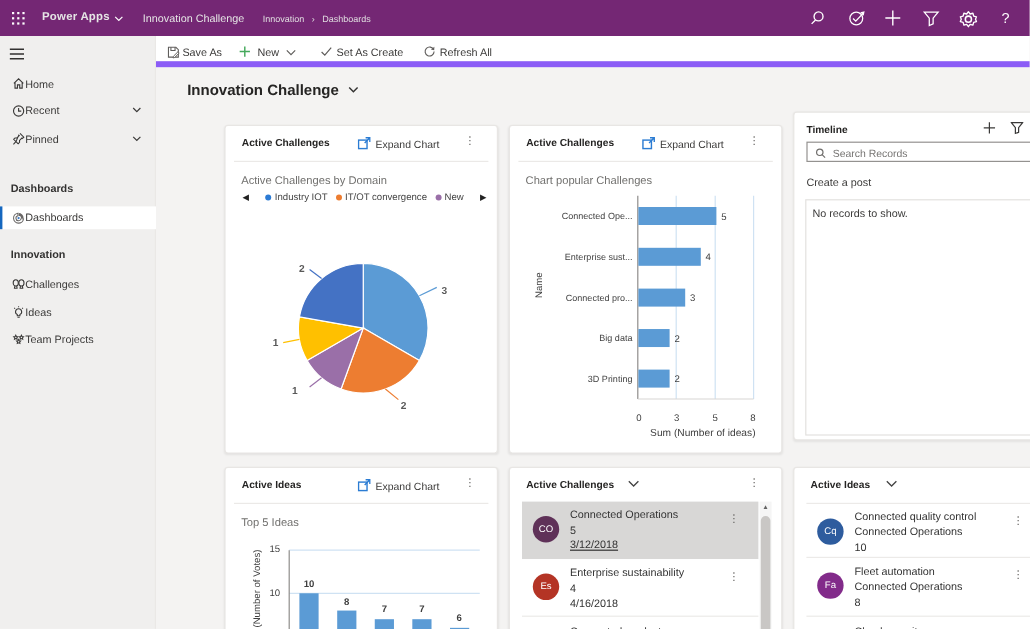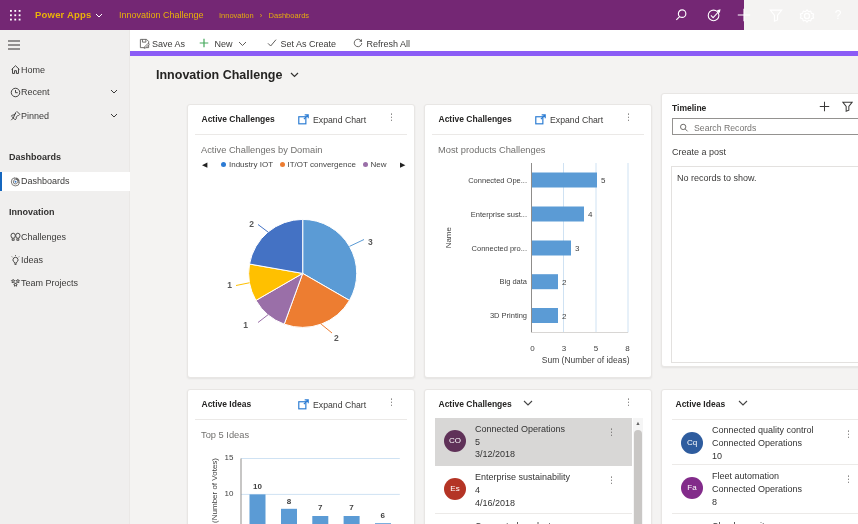--- a/index.html
+++ b/index.html
@@ -1,19 +1,19 @@
 <!DOCTYPE html>
 <html><head>
 <meta charset="utf-8">
 <style>
 * { margin:0; padding:0; box-sizing:border-box; }
 html,body { width:858px; height:524px; overflow:hidden; font-family:"Liberation Sans", sans-serif; background:#f4f3f2; }
 .abs { position:absolute; }
 
-#topbar { position:absolute; left:0; top:0; width:744px; height:30px; background:#742774; color:#eab308; }
+#topbar { position:absolute; left:0; top:0; width:858px; height:30px; background:#742774; color:#e5e5e5; }
 #topbar .waffle { position:absolute; left:10px; top:10px; width:10.5px; height:10.5px; }
 #topbar .brand { position:absolute; left:35px; top:9px; font-size:9.5px; font-weight:bold; letter-spacing:.2px; }
 #topbar .crumb1 { position:absolute; left:119px; top:10px; font-size:9px; }
 #topbar .crumb2 { position:absolute; left:219px; top:11px; font-size:7.5px; opacity:.95; }
 .topicon { position:absolute; top:7px; width:16px; height:16px; }
 
 #cmdbar { position:absolute; left:130px; top:30px; width:728px; height:26px; background:#fff; border-bottom:5px solid #8b5cf6; }
 .cmdt { position:absolute; top:8.5px; font-size:9px; color:#3b3a39; }
 
 #sidebar { position:absolute; left:0; top:30px; width:130px; height:494px; background:#f0efee; border-right:1px solid #eae8e6; }
@@ -240,21 +240,21 @@
   <div class="card" id="card2" style="left:258px;top:47px;height:274px;">
     <div class="card-h">
       <span class="ct">Active Challenges</span>
       <span class="exp"><svg style="display:inline-block;vertical-align:-2px;margin-right:4px;" width="11" height="11" viewBox="0 0 14 14">
             <rect x="1" y="3.5" width="9" height="9" stroke="#2b7cd3" stroke-width="1.5" fill="none"></rect>
             <path d="M7.5 6.5 L12.5 1.5 M8.5 1 H13 V5.5" stroke="#2b7cd3" stroke-width="1.5" fill="none"></path>
           </svg>Expand Chart</span>
       <span class="dots">⋮</span>
     </div>
     <div class="card-div"></div>
-    <div class="sub">Most products Challenges</div>
+    <div class="sub">Chart popular Challenges</div>
     <svg class="abs" style="left:0;top:58px;" width="228" height="212" viewBox="0 0 228 212">
       <g stroke="#cfe2f3" stroke-width="1">
         <line x1="138.5" y1="0" x2="138.5" y2="169.5"></line>
         <line x1="171" y1="0" x2="171" y2="169.5"></line>
         <line x1="203" y1="0" x2="203" y2="169.5"></line>
       </g>
       <line x1="106.5" y1="0" x2="106.5" y2="169.5" stroke="#8f8d8b" stroke-width="1"></line>
       <line x1="106.5" y1="169.5" x2="203" y2="169.5" stroke="#d8d6d4" stroke-width="1"></line>
       <g fill="#5b9bd5">
         <rect x="107" y="9.5" width="65" height="15"></rect>
@@ -360,21 +360,21 @@
       <span class="ct">Active Challenges</span>
       <svg class="abs" style="left:98px;top:10px;" width="10" height="6" viewBox="0 0 10 6">
           <path d="M1 1 L5 5 L9 1" stroke="#444" stroke-width="1.1" fill="none"></path>
         </svg>
       <span class="dots">⋮</span>
     </div>
     <div class="li-row" style="top:28px;height:48px;background:#d8d7d6;">
       <span class="avatar" style="background:#5f3158;">CO</span>
       <span class="li-t" style="top:6px;">Connected Operations</span>
       <span class="li-t" style="top:19px;">5</span>
-      <span class="li-t" style="top:31px;">3/12/2018</span>
+      <span class="li-t" style="top:31px;text-decoration:underline;">3/12/2018</span>
       <span class="li-dots" style="top:9px;">⋮</span>
     </div>
     <div class="li-row" style="top:76px;height:48px;background:#fff;border-bottom:1px solid #eceae8;">
       <span class="avatar" style="background:#b43425;">Es</span>
       <span class="li-t" style="top:6px;">Enterprise sustainability</span>
       <span class="li-t" style="top:19px;">4</span>
       <span class="li-t" style="top:32px;">4/16/2018</span>
       <span class="li-dots" style="top:9px;">⋮</span>
     </div>
     <div class="li-row" style="top:125px;height:74px;background:#fff;">

